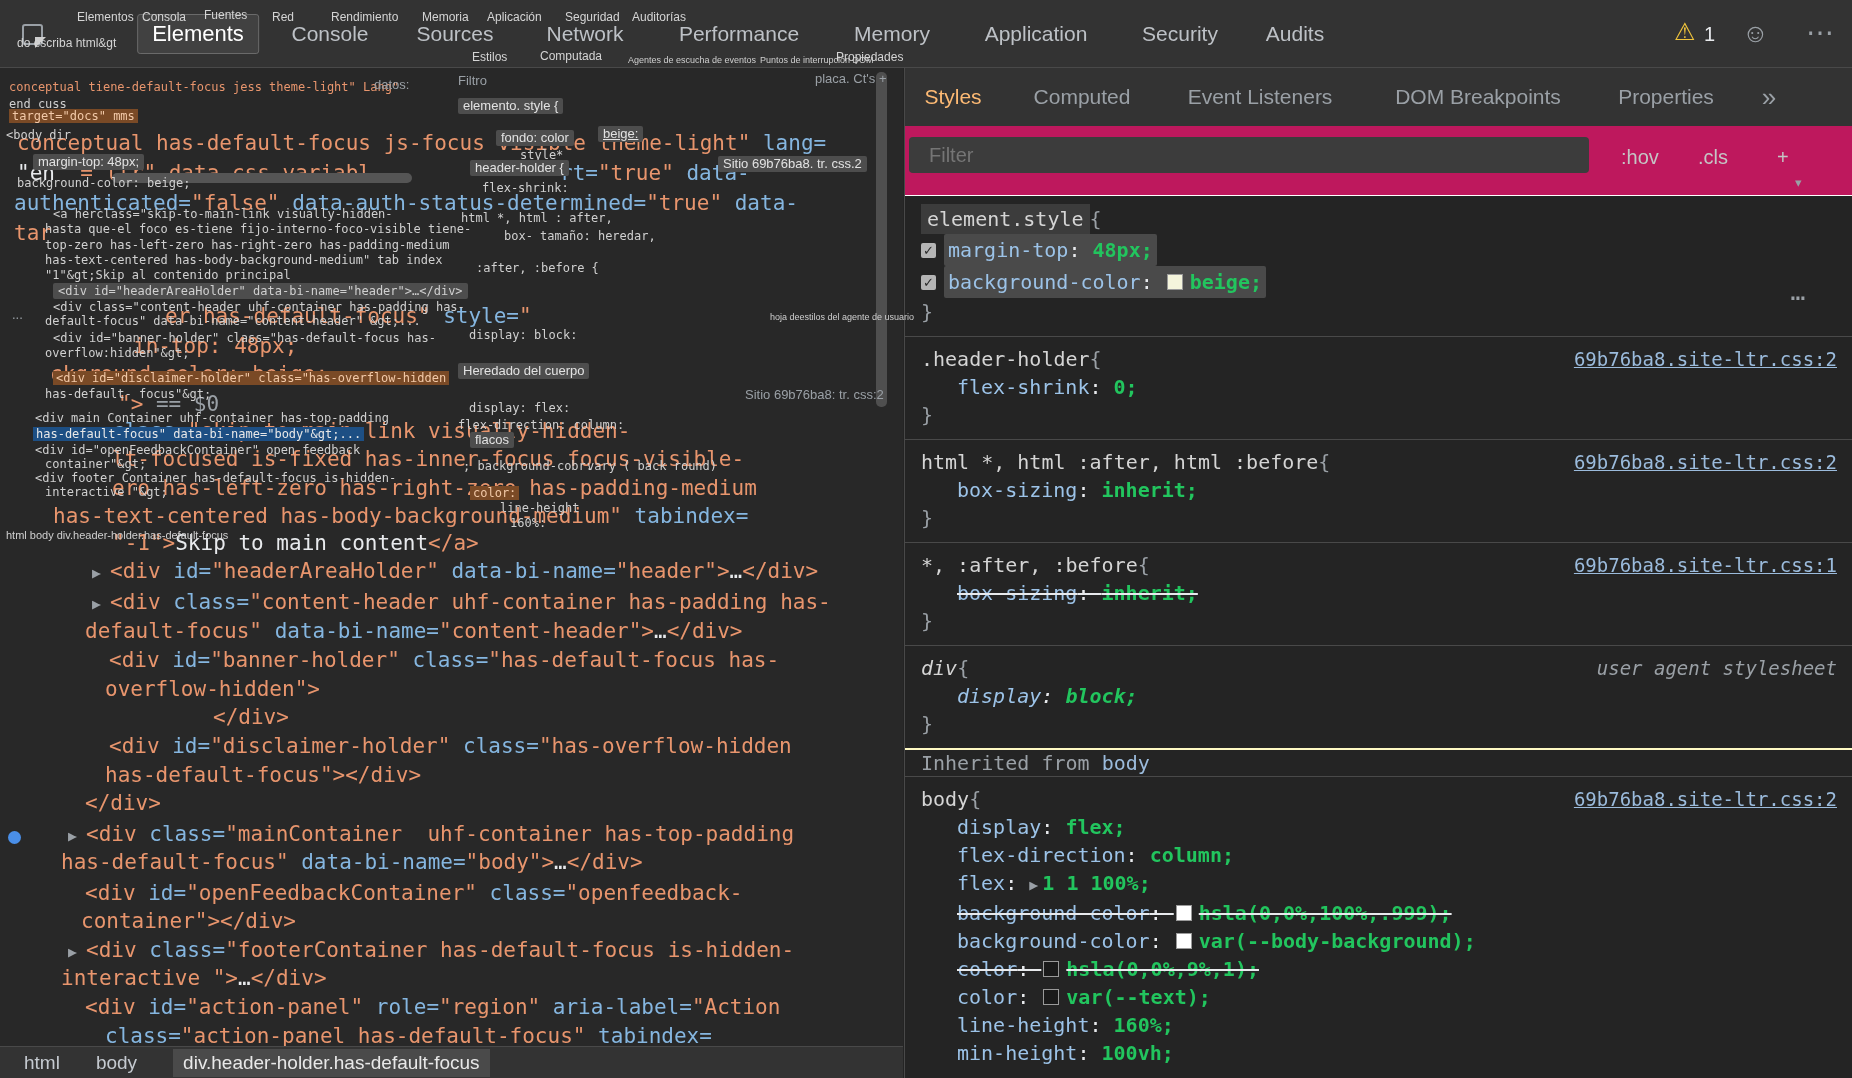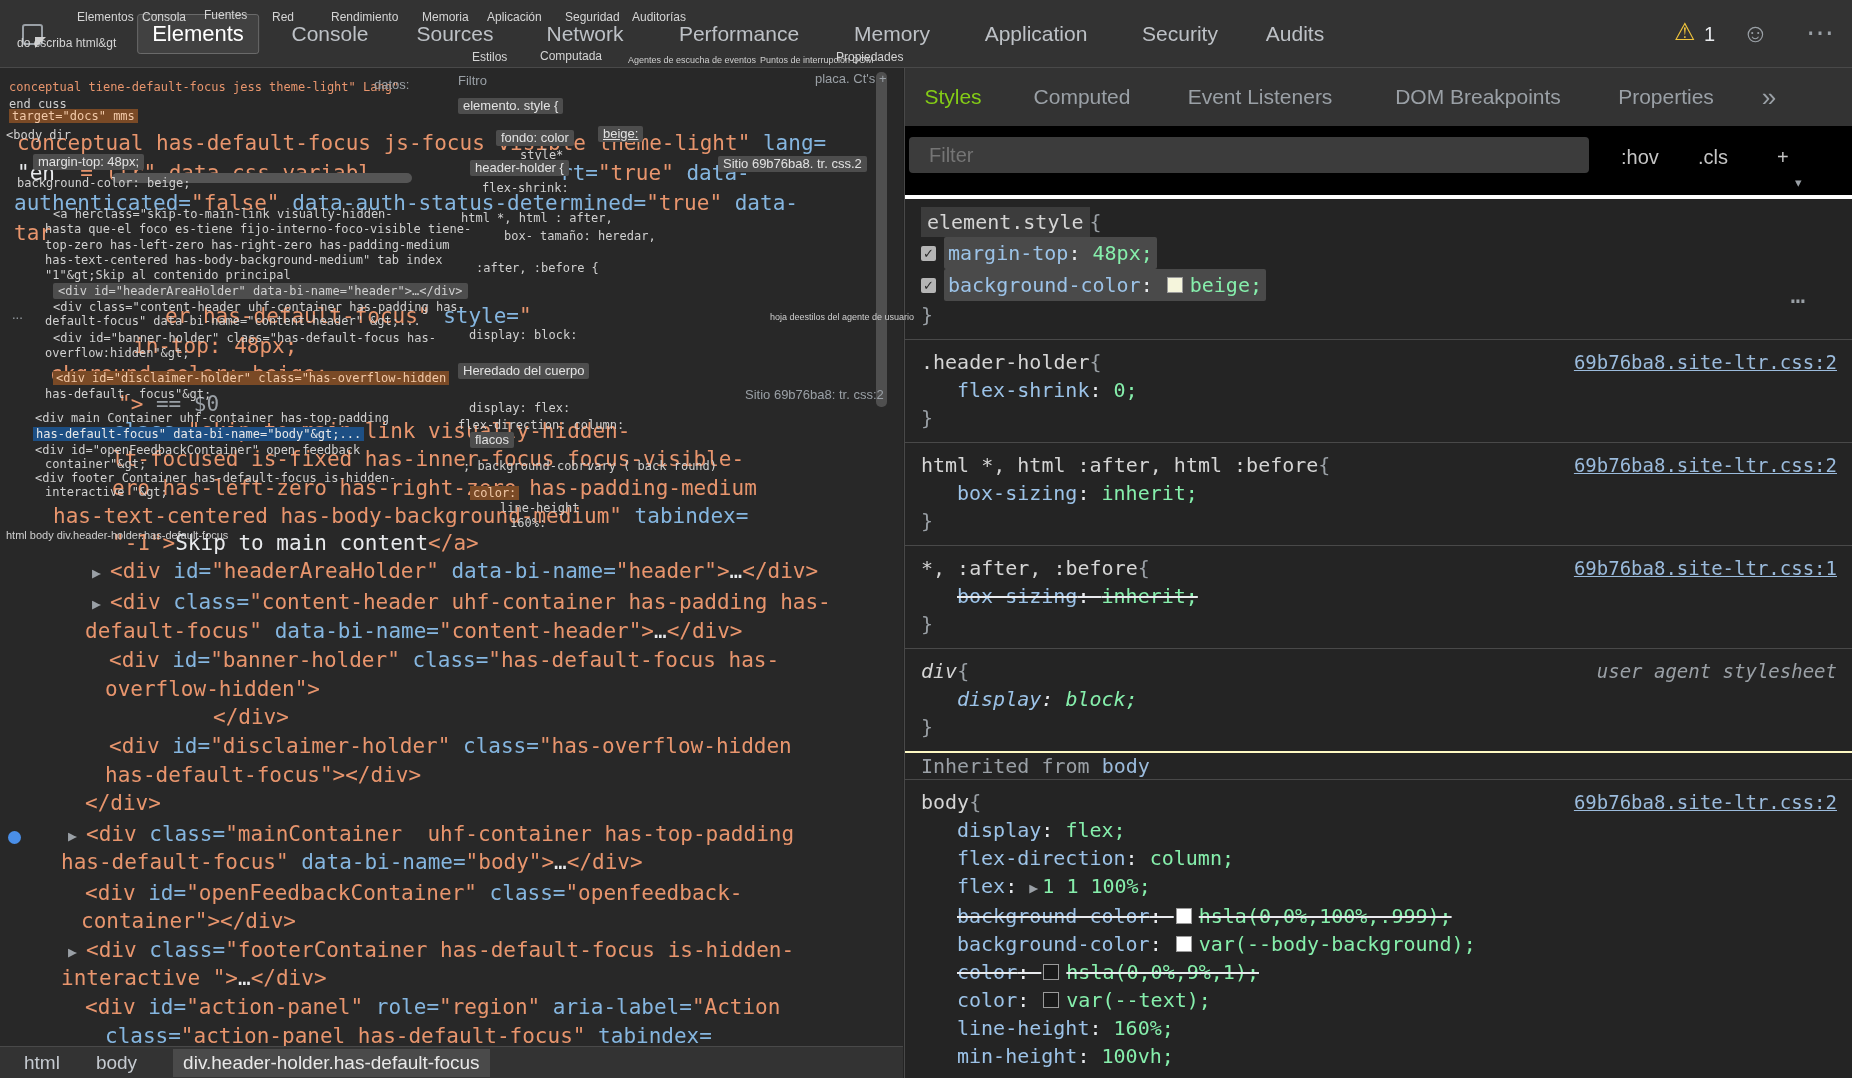--- a/index.html
+++ b/index.html
@@ -50,41 +50,41 @@
               border-top:1px solid #494949;z-index:30;display:flex;align-items:center;
               font-size:19px;color:#c5cad0;gap:36px;padding-left:24px;box-sizing:border-box;}
   .crumb{white-space:nowrap;cursor:default;}
   .crumb.sel{background:#4a4a4a;color:#e8e8e8;padding:3px 10px;}
 
   
   .right-panel{position:absolute;top:68px;left:904px;width:948px;height:1010px;background:#242424;
                border-left:1px solid #494949;overflow:hidden;z-index:4;}
   .r-tabbar{position:relative;height:58px;background:#333;}
   .rtab{position:absolute;top:50%;transform:translate(-50%,-50%);font-size:21px;color:#9aa0a6;white-space:nowrap;cursor:default;}
-  .rtab.sel{color:#84cc16;}
+  .rtab.sel{color:#fdba74;}
   .rtab.ovf{font-size:26px;}
-  .filter-row{position:relative;height:69px;border-bottom:4px solid #ffffff;background:#000000;}
+  .filter-row{position:relative;height:69px;border-bottom:1px solid #ffffff;background:#be185d;}
   .filter-input{position:absolute;left:4px;top:11px;width:680px;height:36px;background:#3c3c3c;border:none;
                 border-radius:4px;color:#cfcfcf;font-size:20px;padding:0 20px;box-sizing:border-box;outline:none;}
   .filter-input::placeholder{color:#757575;}
   .fr-btn{position:absolute;top:20px;font-size:20px;color:#c5c5c5;cursor:default;}
 
   .styles-scroll{font:20px/28px "DejaVu Sans Mono",monospace;color:#e8eaed;}
   .sec{border-top:1px solid #494949;padding:8px 16px 10px 16px;position:relative;}
   .sec.first{border-top:none;}
   .selline{display:flex;align-items:baseline;}
   .sel{color:#d5d5d5;}
   .selchip{background:#3c3c3c;padding:1px 6px;color:#d5d5d5;}
   .brace{color:#9aa0a6;}
   .csslink{margin-left:auto;color:#9bbbdc;text-decoration:underline;font-size:19px;cursor:pointer;white-space:nowrap;}
   .csslink.ua{color:#9aa0a6;font-style:italic;text-decoration:none;}
   .decl{padding-left:36px;}
   .decl.esd{padding-left:0;display:flex;align-items:center;line-height:30px;}
   .prop{color:#9cc3e8;}
-  .val{color:#86efac;}
+  .val{color:#22c55e;font-weight:bold;}
   .it{font-style:italic;}
   .struck{text-decoration:line-through;}
   .chipbg{background:#4a4a4a;padding:1px 4px;border-radius:2px;}
   .cb{display:inline-block;width:15px;height:15px;background:#b5b5b5;border-radius:2px;margin-right:8px;
       color:#2a2a2a;font:13px/15px "Liberation Sans",sans-serif;text-align:center;flex:none;}
   .sw{display:inline-block;width:14px;height:14px;border:1px solid #9a9a9a;margin:0 7px 0 2px;vertical-align:-1px;}
   .sw-beige{background:#f5f5dc;}
   .sw-white{background:#ffffff;}
   .sw-dark{background:#1a1a1a;}
   .exp{color:#9aa0a6;font-size:15px;margin-right:4px;}

